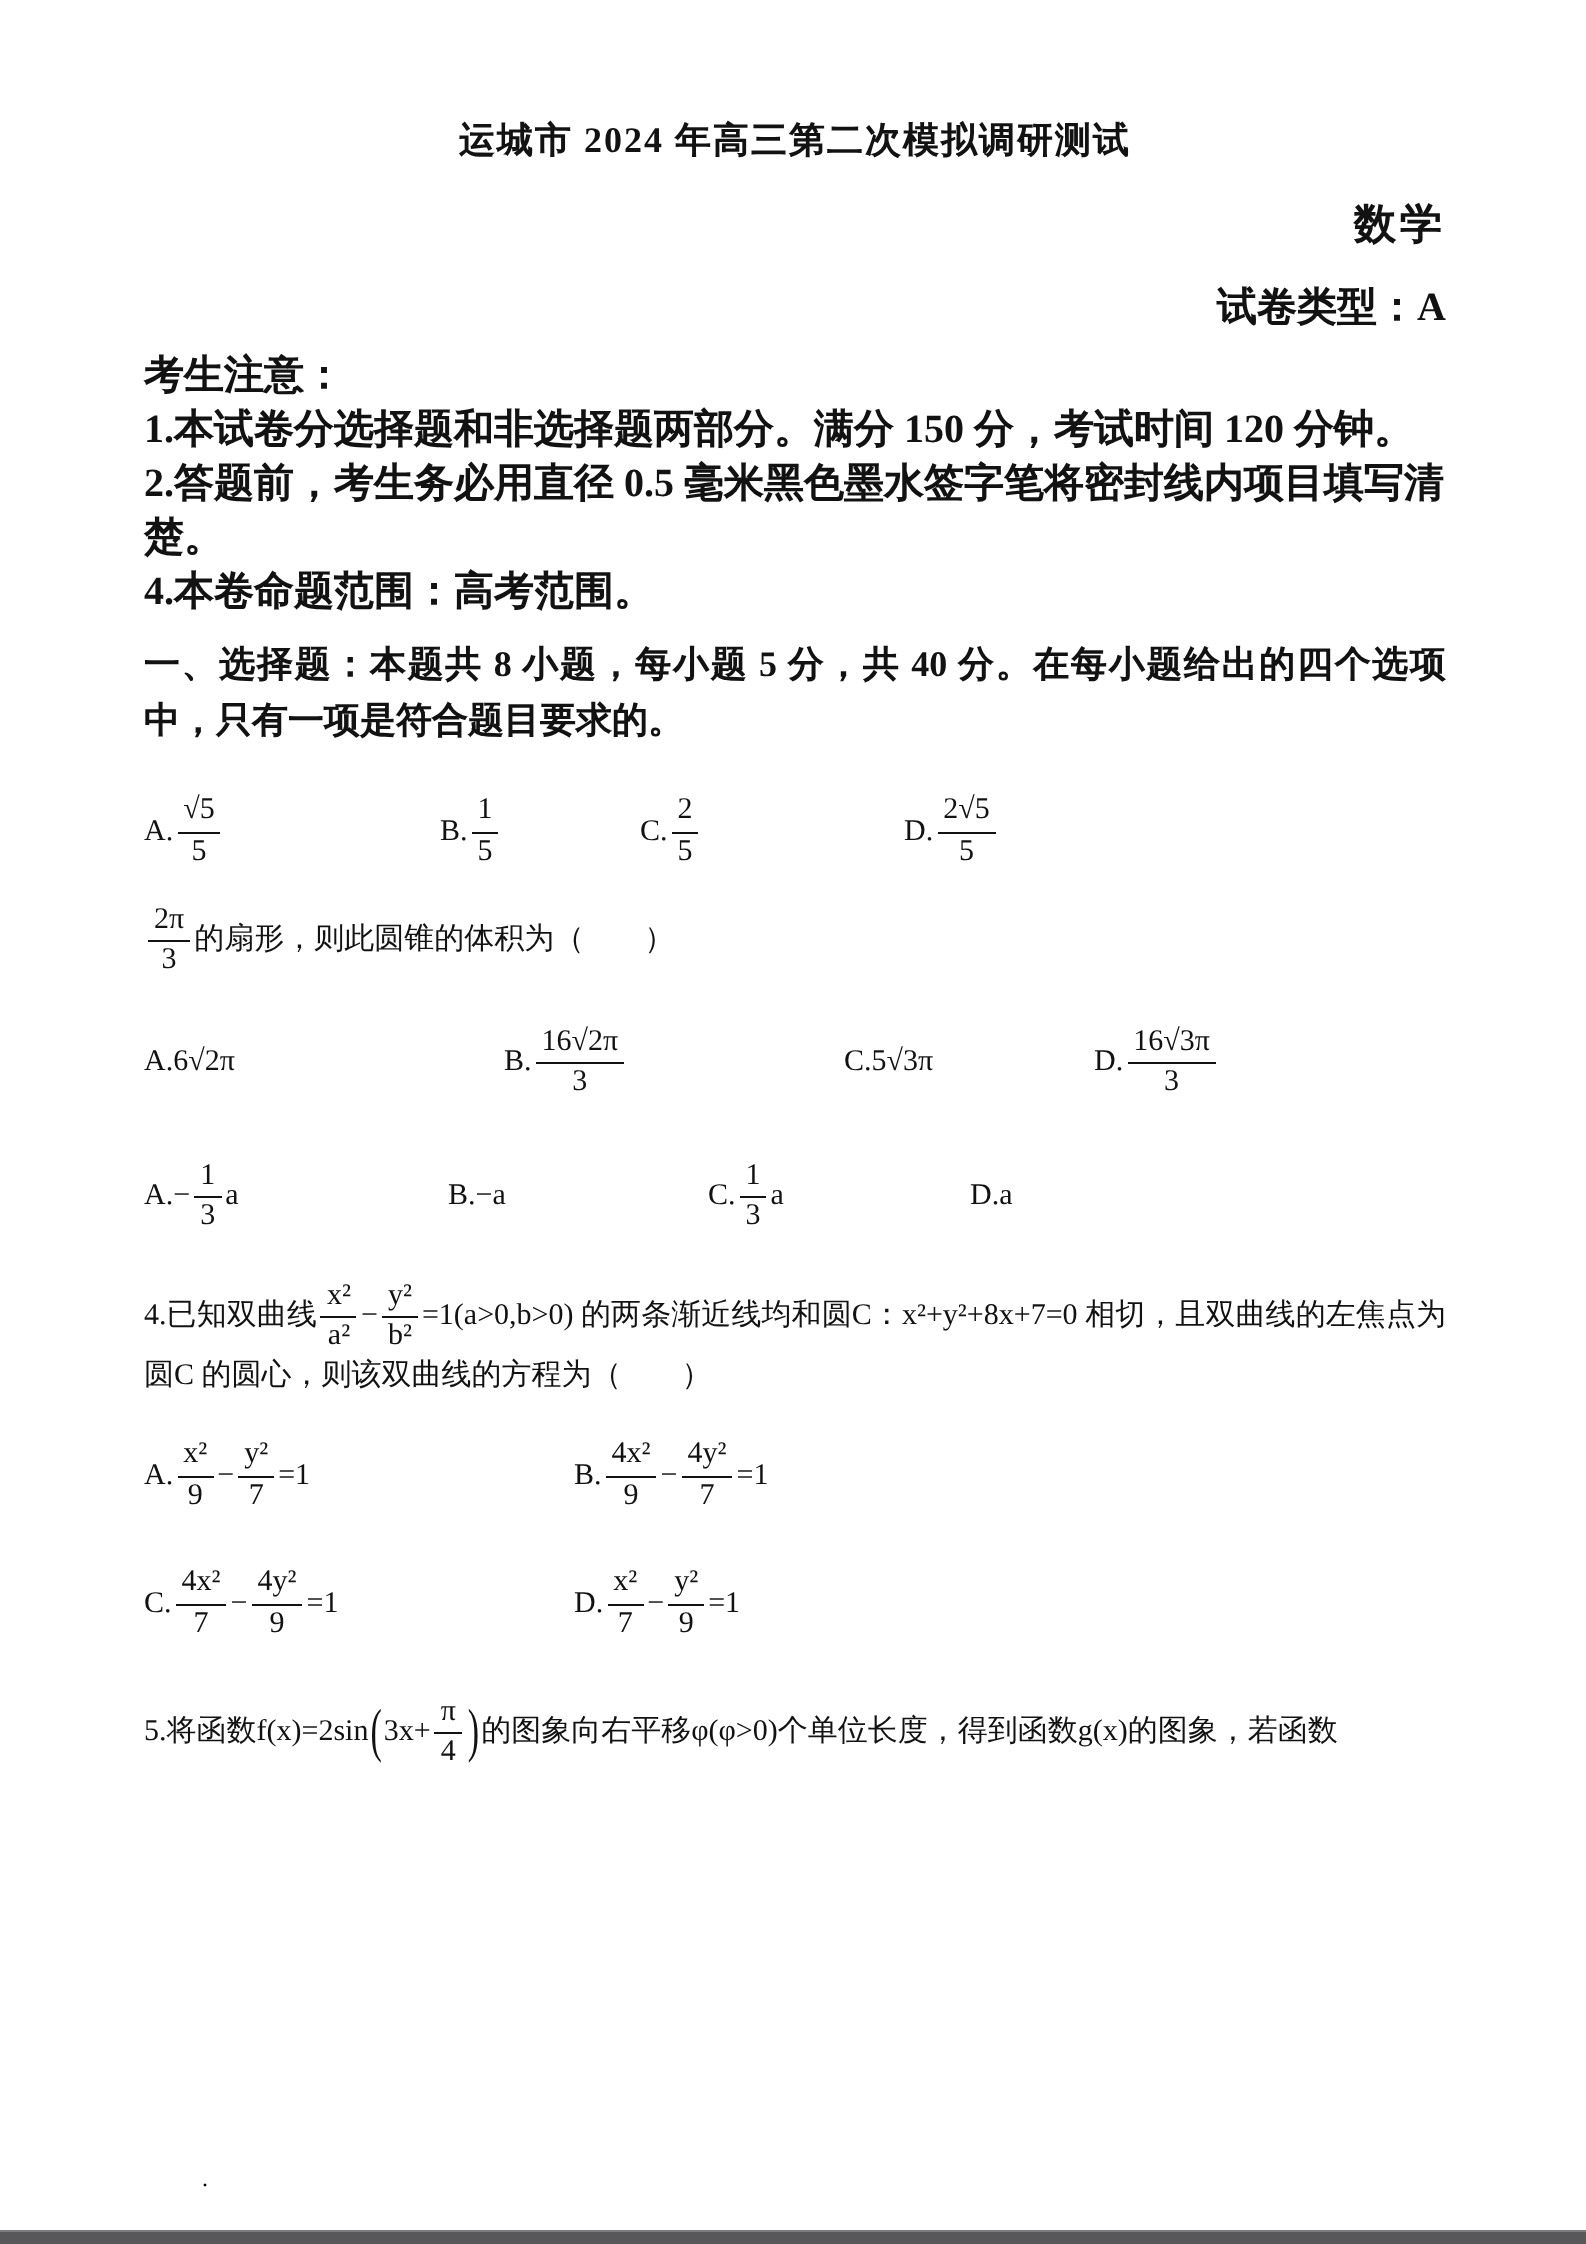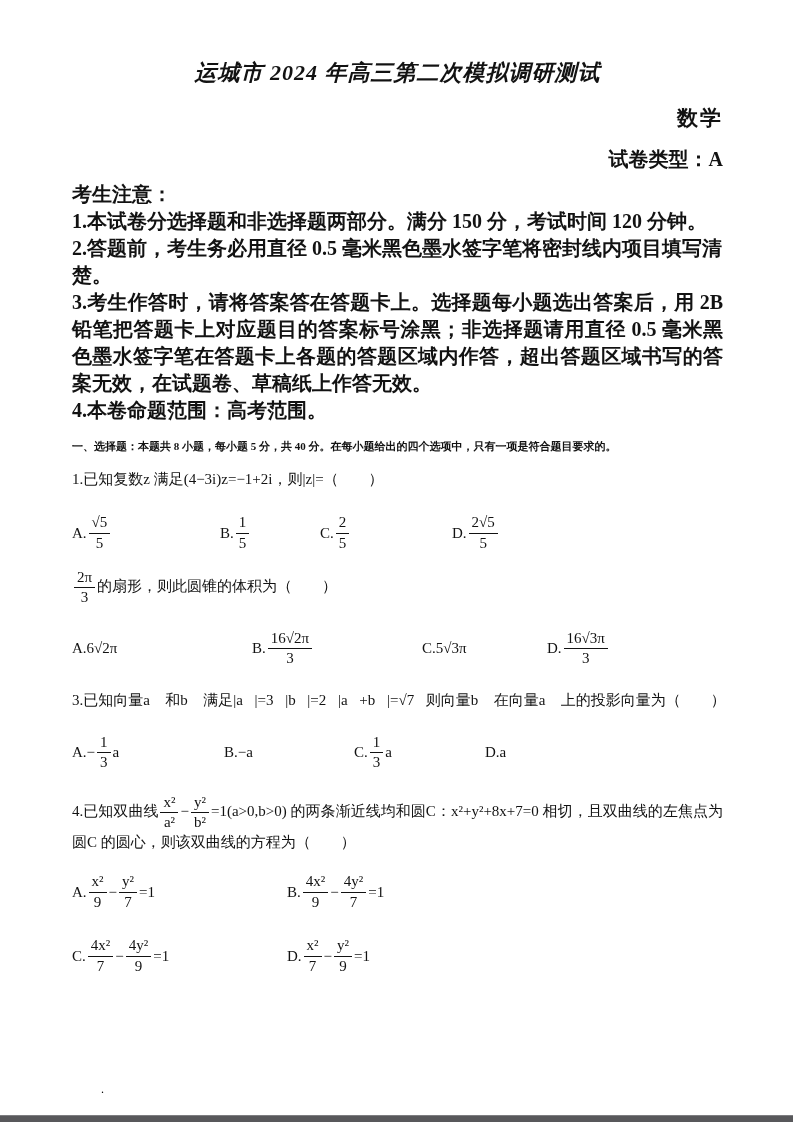--- a/index.html
+++ b/index.html
@@ -2,26 +2,26 @@
 <html><head>
 <meta charset="utf-8">
 <style>
   html,body{margin:0;padding:0;}
   body{
     width:793px;height:1122px;position:relative;background:#ffffff;color:#121212;
     font-family:"Liberation Serif","DejaVu Serif",serif;
     overflow:hidden;
   }
   .page{padding:58px 70px 0 72px;}
-  .title{font-size:22px;font-weight:bold;text-align:center;margin:0 0 16px 0;letter-spacing:1px;font-style:italic;}
+  .title{font-size:18px;font-weight:bold;text-align:center;margin:0 0 16px 0;letter-spacing:1px;}
   .subject{font-size:21px;font-weight:bold;text-align:right;margin:0 0 14px 0;letter-spacing:2px;}
   .paper-type{text-align:right;font-weight:bold;font-size:20px;margin:2px 0 8px 0;}
   .notice p{margin:0;font-weight:bold;font-size:20px;line-height:27px;}
   .justify{text-align:justify;}
-  .section-heading{font-weight:bold;font-size:11px;line-height:28px;margin:8px 0 6px 0;text-align:justify;}
+  .section-heading{font-weight:bold;font-size:18px;line-height:28px;margin:8px 0 6px 0;text-align:justify;}
   .stem{font-size:15px;line-height:23px;margin:0;}
   .q1-stem{margin-top:8px;}
   .q2-stem{margin-top:10px;}
   .q3-stem{margin-top:14px;white-space:nowrap;}
   .q4-stem{margin-top:16px;text-align:justify;}
   .q5-stem{margin-top:20px;white-space:nowrap;}
   .optrow{display:flex;align-items:center;font-size:15px;}
   .q1-opts{margin:18px 0 12px 0;min-height:48px;}
   .q2-opts{margin:16px 0 10px 0;min-height:52px;}
   .q3-opts{margin:16px 0 12px 0;min-height:50px;}
@@ -46,28 +46,26 @@
 <div class="page">
 
   <h1 class="title">运城市 2024 年高三第二次模拟调研测试</h1>
   <h2 class="subject">数学</h2>
   <div class="paper-type">试卷类型：A</div>
 
   <div class="notice">
     <p>考生注意：</p>
     <p>1.本试卷分选择题和非选择题两部分。满分 150 分，考试时间 120 分钟。</p>
     <p>2.答题前，考生务必用直径 0.5 毫米黑色墨水签字笔将密封线内项目填写清楚。</p>
-    <p class="justify">3.考生作答时，请将答案答在答题卡上。选择题每小题选出答案后，用 2B 铅笔把答题卡上对应题目的答案标号涂黑；非选择题请用直径 0.5 毫米黑色墨水签字笔在答题卡上各题的答题区域内作答，超出答题区域书写的答案无效，在试题卷、草稿纸上作答无效。</p>
     <p>4.本卷命题范围：高考范围。</p>
   </div>
 
   <p class="section-heading">一、选择题：本题共 8 小题，每小题 5 分，共 40 分。在每小题给出的四个选项中，只有一项是符合题目要求的。</p>
 
   <div>
-    <p class="stem q1-stem">1.已知复数z 满足(4−3i)z=−1+2i，则|z|=（　　）</p>
     <div class="optrow q1-opts">
       <span class="opt w148">
         <span>A.</span>
         <span class="frac">
             <span class="num">√5</span>
             <span class="den">5</span>
           </span>
       </span>
       <span class="opt w100">
         <span>B.</span>
@@ -117,21 +115,20 @@
         <span>D.</span>
         <span class="frac">
             <span class="num">16√3π</span>
             <span class="den">3</span>
           </span>
       </span>
     </div>
   </div>
 
   <div>
-    <p class="stem q3-stem">3.已知向量a⃗ 和b⃗ 满足|a⃗|=3，|b⃗|=2，|a⃗+b⃗|=√7，则向量b⃗ 在向量a⃗ 上的投影向量为（　　）</p>
     <div class="optrow q3-opts">
       <span class="opt w152">
         <span>A.</span>
         <span>−</span>
         <span class="frac">
             <span class="num">1</span>
             <span class="den">3</span>
           </span>
         <span class="mi">a⃗</span>
       </span>
@@ -209,17 +206,22 @@
         <span>−</span>
         <span class="frac">
             <span class="num">y²</span>
             <span class="den">9</span>
           </span>
         <span>=1</span>
       </span>
     </div>
   </div>
 
+  <div>
+    <p class="stem q5-stem">
+      <span>5.将函数f(x)=2sin</span><span class="bp">(</span><span>3x+</span><span class="frac"><span class="num">π</span><span class="den">4</span></span><span class="bp">)</span><span>的图象向右平移φ(φ&gt;0)个单位长度，得到函数g(x)的图象，若函数</span>
+    </p>
+  </div>
 
 </div>
 
 <span class="stray-dot">.</span>
 <div class="bottom-bar"></div>
 
 </body></html>

